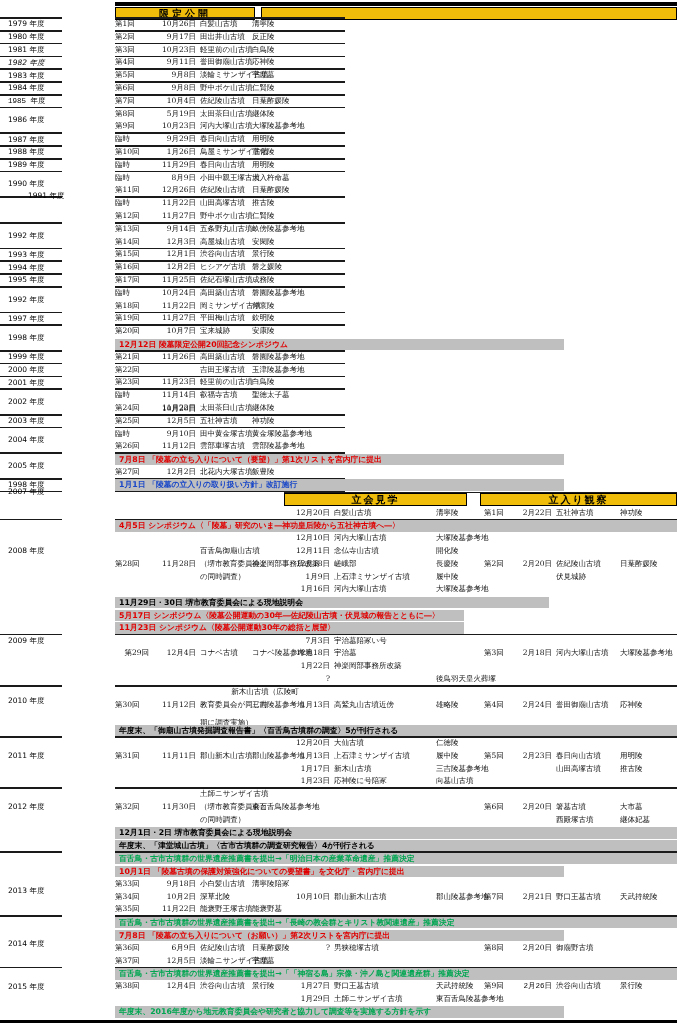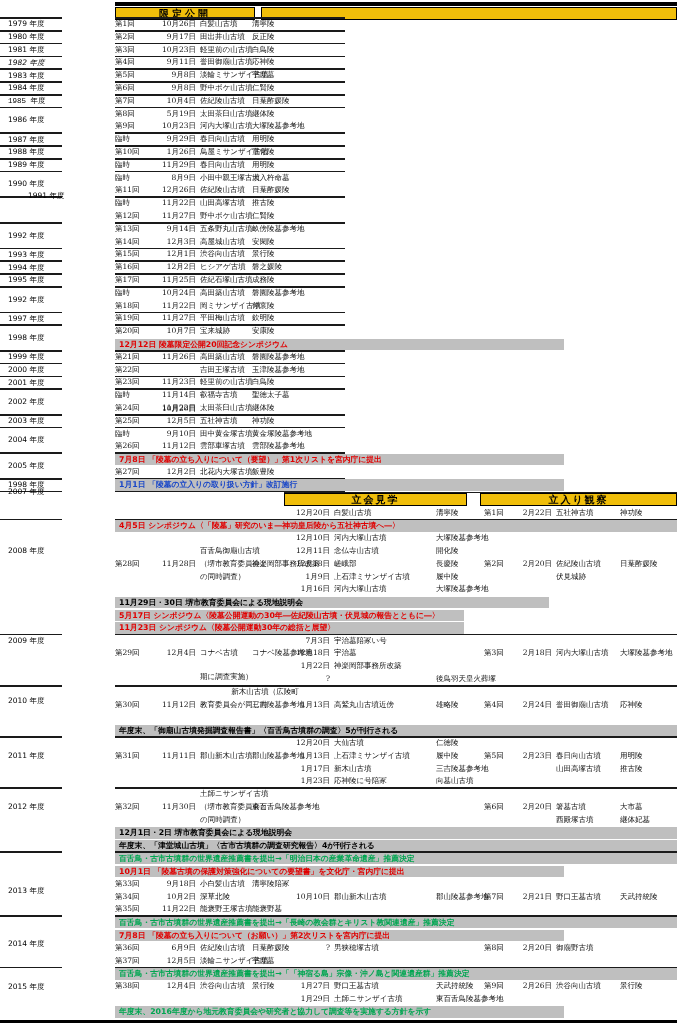--- a/index.html
+++ b/index.html
@@ -299,21 +299,21 @@
       <div class="cell" style="left: 334px; top: 583.4px; width: 100px;">河内大塚山古墳</div>
       <div class="cell" style="left: 436px; top: 583.4px; width: 90px;">大塚陵墓参考地</div>
       <div class="band" style="left: 115px; top: 596.8px; width: 430px; color: rgb(0, 0, 0);">11月29日・30日 堺市教育委員会による現地説明会</div>
       <div class="band" style="left: 115px; top: 609.6px; width: 345px; color: rgb(224, 0, 0);">5月17日 シンポジウム〈陵墓公開運動の30年―佐紀陵山古墳・伏見城の報告とともに―〉</div>
       <div class="band" style="left: 115px; top: 622.4px; width: 345px; color: rgb(224, 0, 0);">11月23日 シンポジウム〈陵墓公開運動30年の総括と展望〉</div>
       <div class="yearlab" style="top: 546.4px;">2008 年度</div>
       <div class="sep" style="left: 0px; top: 633.8px; width: 62px;"></div>
       <div class="sep" style="left: 115px; top: 633.8px; width: 562px;"></div>
       <div class="cell right" style="left: 282px; top: 634.6px; width: 48px;">7月3日</div>
       <div class="cell" style="left: 334px; top: 634.6px; width: 100px;">宇治墓陪冢い号</div>
-      <div class="cell" style="left: 115px; top: 647.4px; width: 34px;">第29回</div>
+      <div class="cell" style="left: 115px; top: 647.4px; width: 34px; text-align: right;">第29回</div>
       <div class="cell right" style="left: 146px; top: 647.4px; width: 50px;">12月4日</div>
       <div class="cell" style="left: 200px; top: 647.4px; width: 130px;">コナベ古墳</div>
       <div class="cell" style="left: 252px; top: 647.4px; width: 130px;">コナベ陵墓参考地</div>
       <div class="cell right" style="left: 282px; top: 647.4px; width: 48px;">12月18日</div>
       <div class="cell" style="left: 334px; top: 647.4px; width: 100px;">宇治墓</div>
       <div class="cell" style="left: 484px; top: 647.4px; width: 34px;">第3回</div>
       <div class="cell right" style="left: 512px; top: 647.4px; width: 40px;">2月18日</div>
       <div class="cell" style="left: 556px; top: 647.4px; width: 64px;">河内大塚山古墳</div>
       <div class="cell" style="left: 620px; top: 647.4px; width: 57px;">大塚陵墓参考地</div>
       <div class="cell right" style="left: 282px; top: 660.2px; width: 48px;">1月22日</div>
@@ -328,21 +328,21 @@
       <div class="cell right" style="left: 146px; top: 698.6px; width: 50px;">11月12日</div>
       <div class="cell" style="left: 200px; top: 698.6px; width: 130px;">教育委員会が同じ時</div>
       <div class="cell" style="left: 252px; top: 698.6px; width: 130px;">三吉陵墓参考地</div>
       <div class="cell right" style="left: 282px; top: 698.6px; width: 48px;">1月13日</div>
       <div class="cell" style="left: 334px; top: 698.6px; width: 100px;">高鷲丸山古墳近傍</div>
       <div class="cell" style="left: 436px; top: 698.6px; width: 90px;">雄略陵</div>
       <div class="cell" style="left: 484px; top: 698.6px; width: 34px;">第4回</div>
       <div class="cell right" style="left: 512px; top: 698.6px; width: 40px;">2月24日</div>
       <div class="cell" style="left: 556px; top: 698.6px; width: 64px;">誉田御廟山古墳</div>
       <div class="cell" style="left: 620px; top: 698.6px; width: 57px;">応神陵</div>
-      <div class="cell" style="left: 200px; top: 671px; width: 130px; font-family: Liberation Mono, monospace;">期に調査実施）</div>
+      <div class="cell" style="left: 200px; top: 717px; width: 130px; font-family: Liberation Mono, monospace;">期に調査実施）</div>
       <div class="band" style="left: 115px; top: 724.8px; width: 562px; color: rgb(0, 0, 0);">年度末、「御廟山古墳発掘調査報告書」〈百舌鳥古墳群の調査〉5が刊行される</div>
       <div class="yearlab" style="top: 696.16px;">2010 年度</div>
       <div class="sep" style="left: 0px; top: 736.2px; width: 62px;"></div>
       <div class="sep" style="left: 115px; top: 736.2px; width: 562px;"></div>
       <div class="cell right" style="left: 282px; top: 737px; width: 48px;">12月20日</div>
       <div class="cell" style="left: 334px; top: 737px; width: 100px;">大仙古墳</div>
       <div class="cell" style="left: 436px; top: 737px; width: 90px;">仁徳陵</div>
       <div class="cell" style="left: 115px; top: 749.8px; width: 34px;">第31回</div>
       <div class="cell right" style="left: 146px; top: 749.8px; width: 50px;">11月11日</div>
       <div class="cell" style="left: 200px; top: 749.8px; width: 130px;">郡山新木山古墳</div>
@@ -426,21 +426,21 @@
       <div class="sep" style="left: 115px; top: 966.6px; width: 562px;"></div>
       <div class="band" style="left: 115px; top: 968px; width: 562px; color: rgb(0, 166, 81);">百舌鳥・古市古墳群の世界遺産推薦書を提出→「「神宿る島」宗像・沖ノ島と関連遺産群」推薦決定</div>
       <div class="cell" style="left: 115px; top: 980.2px; width: 34px;">第38回</div>
       <div class="cell right" style="left: 146px; top: 980.2px; width: 50px;">12月4日</div>
       <div class="cell" style="left: 200px; top: 980.2px; width: 130px;">渋谷向山古墳</div>
       <div class="cell" style="left: 252px; top: 980.2px; width: 130px;">景行陵</div>
       <div class="cell right" style="left: 282px; top: 980.2px; width: 48px;">1月27日</div>
       <div class="cell" style="left: 334px; top: 980.2px; width: 100px;">野口王墓古墳</div>
       <div class="cell" style="left: 436px; top: 980.2px; width: 90px;">天武持統陵</div>
       <div class="cell" style="left: 484px; top: 980.2px; width: 34px;">第9回</div>
-      <div class="cell right" style="left: 512px; top: 980.2px; width: 40px;">2月26日</div>
+      <div class="cell right" style="left: 512px; top: 980.2px; width: 40px; font-family: Liberation Mono, monospace;">2月26日</div>
       <div class="cell" style="left: 556px; top: 980.2px; width: 64px;">渋谷向山古墳</div>
       <div class="cell" style="left: 620px; top: 980.2px; width: 57px;">景行陵</div>
       <div class="cell right" style="left: 282px; top: 993px; width: 48px;">1月29日</div>
       <div class="cell" style="left: 334px; top: 993px; width: 100px;">土師ニサンザイ古墳</div>
       <div class="cell" style="left: 436px; top: 993px; width: 90px;">東百舌鳥陵墓参考地</div>
       <div class="band" style="left: 115px; top: 1006.4px; width: 445px; color: rgb(0, 166, 81);">年度末、2016年度から地元教育委員会や研究者と協力して調査等を実施する方針を示す</div>
       <div class="yearlab" style="top: 981.6px;">2015 年度</div>
       <div class="botbar" style="top: 1019.6px;"></div>
     </div>
 </div>

